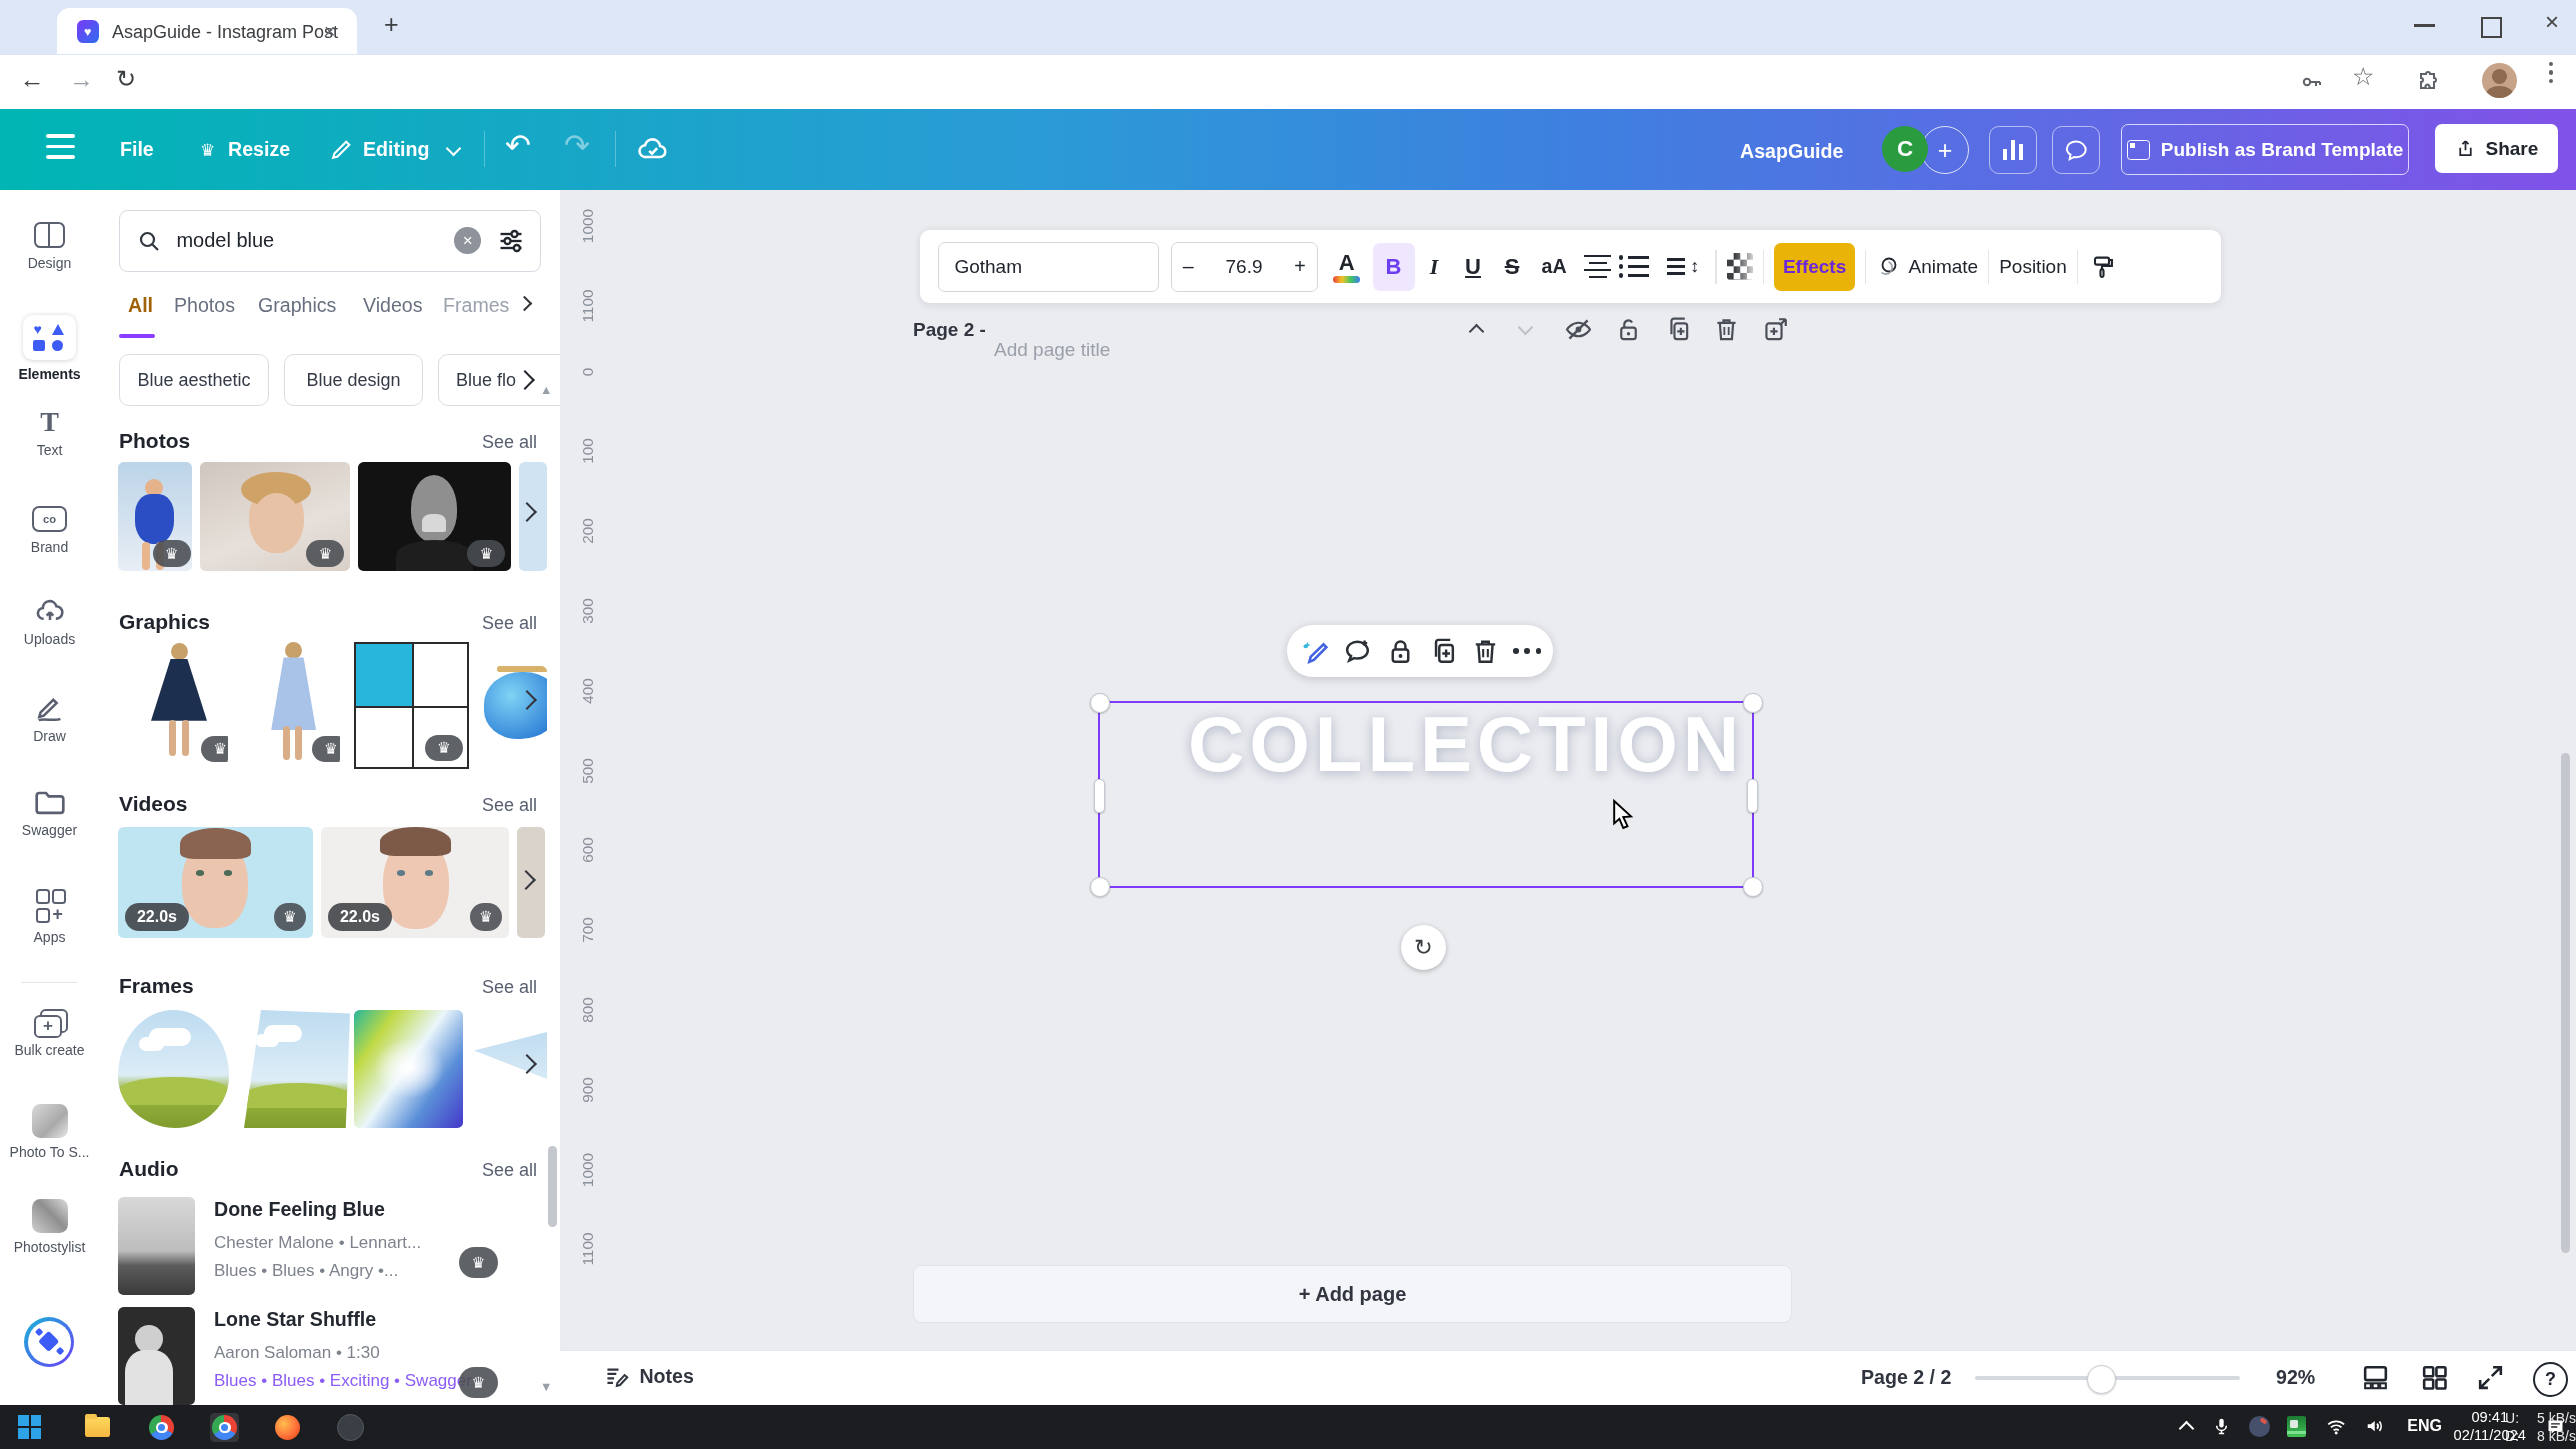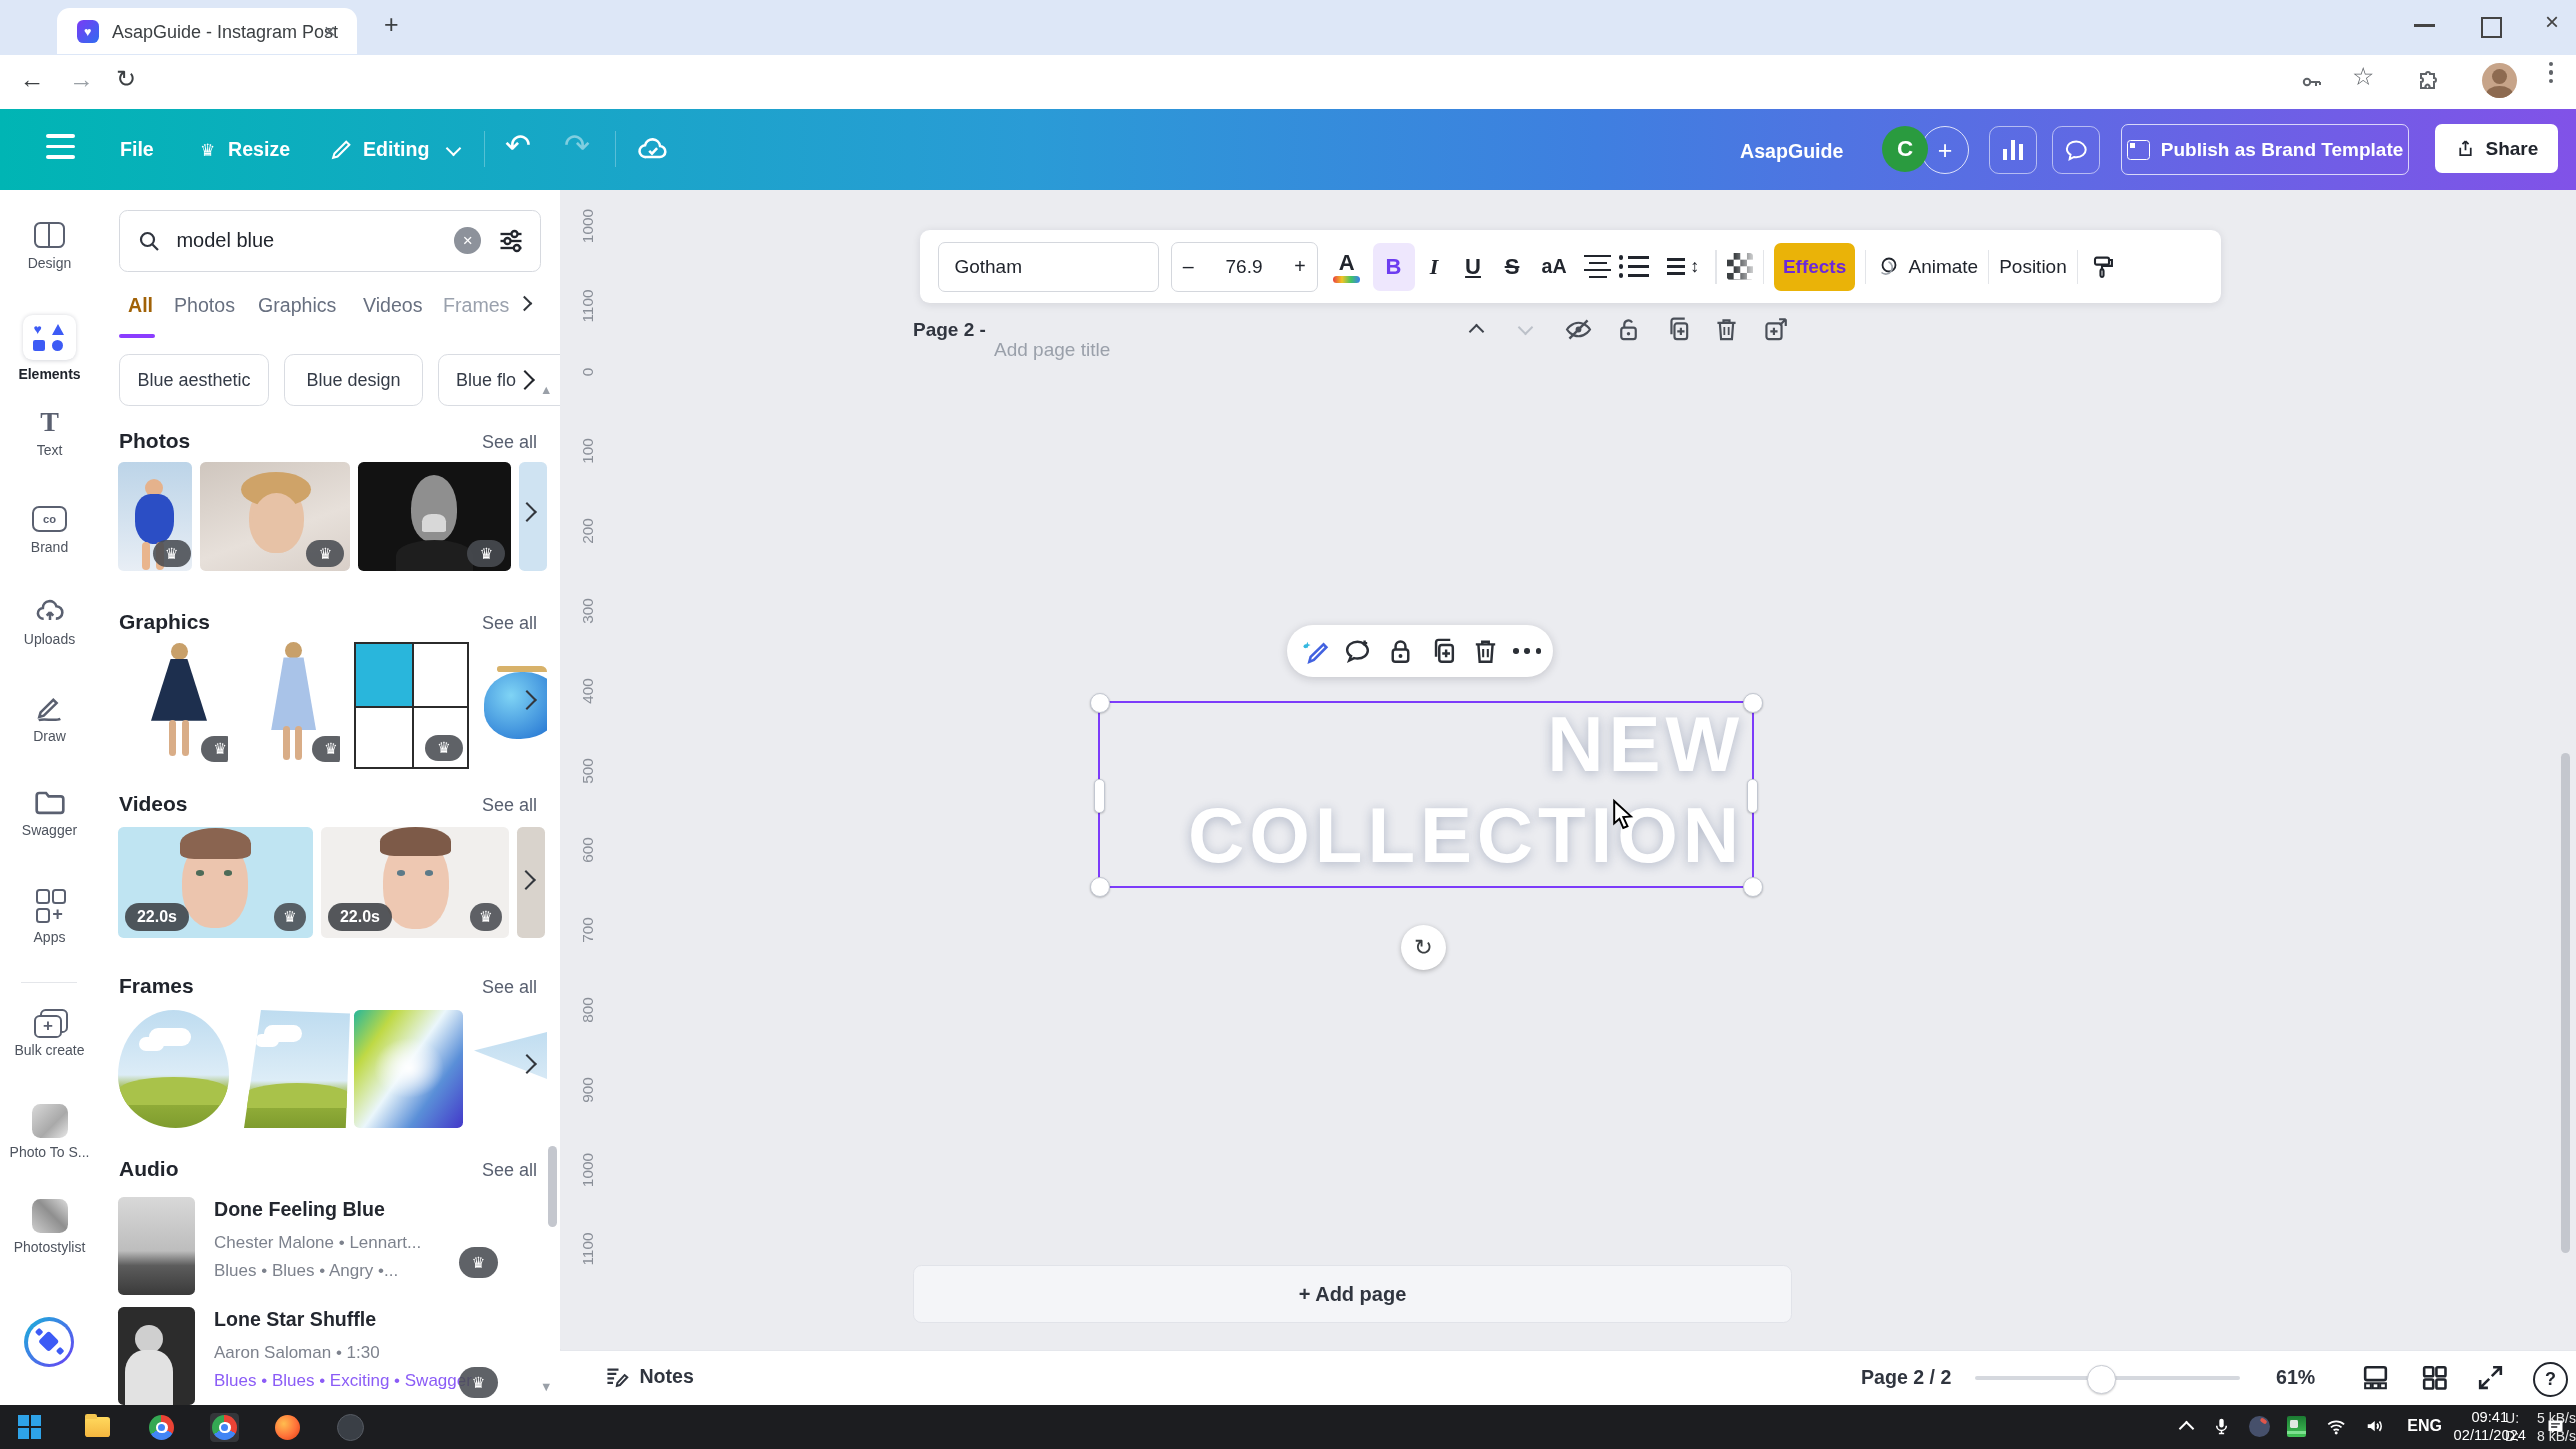--- a/index.html
+++ b/index.html
@@ -470,21 +470,20 @@
   <span class="abs" style="left:1761px;top:315px;">
     <svg width="29" height="29" viewBox="0 0 24 24">
         <rect x="4.5" y="7" width="12.5" height="13" rx="2" fill="none" stroke="#4a4f58" stroke-width="1.8"></rect>
         <path d="M10.7 10.5v6M7.7 13.5h6" stroke="#4a4f58" stroke-width="1.8"></path>
         <path d="M15 3.5h5.5M20.5 3.5V9M20.5 3.5L15.5 8.5" fill="none" stroke="#4a4f58" stroke-width="1.8"></path>
       </svg>
   </span>
 
 
   <div class="abs" id="headline">
-    <div>NEW</div>
     <div>COLLECTION</div>
   </div>
 
   <div class="abs" id="selbox">
     <span class="hdl" style="left:-10.5px;top:-10.5px;"></span>
     <span class="hdl" style="right:-10.5px;top:-10.5px;"></span>
     <span class="hdl" style="left:-10.5px;bottom:-10.5px;"></span>
     <span class="hdl" style="right:-10.5px;bottom:-10.5px;"></span>
     <span class="hdlp" style="left:-5.6px;top:76px;"></span>
     <span class="hdlp" style="right:-5.6px;top:76px;"></span>
@@ -624,21 +623,21 @@
     <span class="abs f" style="left:43px;top:12.6px;gap:9.8px;">
       <svg width="26.6" height="26.6" viewBox="0 0 24 24">
           <path d="M4 5h10M4 9h8M4 13h6M4 17h5" stroke="#30353f" stroke-width="2"></path>
           <path d="M13 17l6.5-7 2.4 2-6.6 7-2.8.8.5-2.8z" fill="none" stroke="#30353f" stroke-width="1.8"></path>
         </svg>
       <span style="font-size:19.6px;font-weight:600;color:#30353f;">Notes</span>
     </span>
     <span class="abs" style="left:1301px;top:15.4px;font-size:19.6px;font-weight:600;color:#30353f;">Page 2 / 2</span>
     <i class="abs" style="left:1415px;top:25px;width:265px;height:4.2px;background:#d5d8de;border-radius:2.1px;"></i>
     <i class="abs" style="left:1527px;top:14px;width:26.6px;height:26.6px;background:#fff;border:1.4px solid #c9ccd4;border-radius:50%;box-shadow:0 0.7px 2.1px rgba(0,0,0,.2);"></i>
-    <span class="abs" style="left:1716px;top:15.4px;font-size:19.6px;font-weight:600;color:#30353f;">61%</span>
+    <span class="abs" style="left:1716px;top:15.4px;font-size:19.6px;font-weight:600;color:#30353f;">92%</span>
     <span class="abs" style="left:1800px;top:11.2px;">
       <svg width="31" height="31" viewBox="0 0 24 24">
           <rect x="4" y="4" width="16" height="10" rx="1.5" fill="none" stroke="#21252d" stroke-width="2"></rect>
           <rect x="4" y="16.5" width="4.4" height="3.8" fill="none" stroke="#21252d" stroke-width="1.6"></rect>
           <rect x="9.8" y="16.5" width="4.4" height="3.8" fill="none" stroke="#21252d" stroke-width="1.6"></rect>
           <rect x="15.6" y="16.5" width="4.4" height="3.8" fill="none" stroke="#21252d" stroke-width="1.6"></rect>
         </svg>
     </span>
     <span class="abs" style="left:1859px;top:11.2px;">
       <svg width="31" height="31" viewBox="0 0 24 24">

